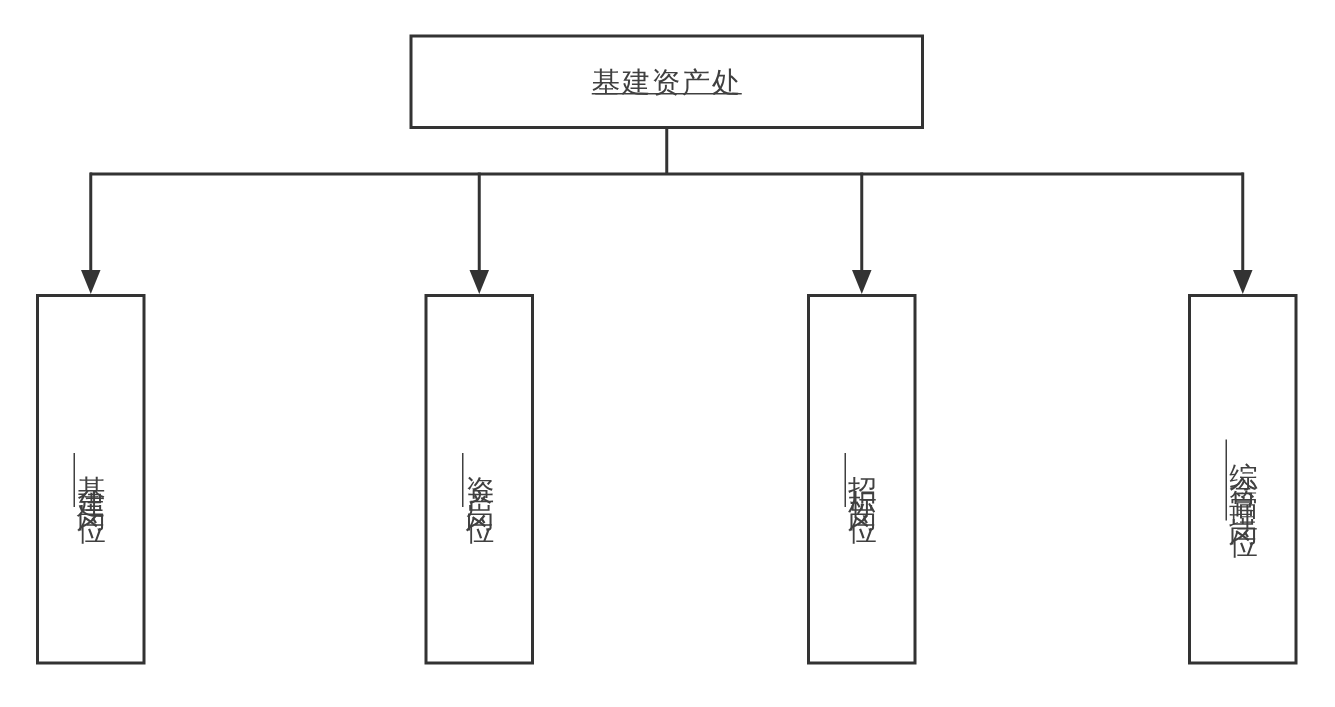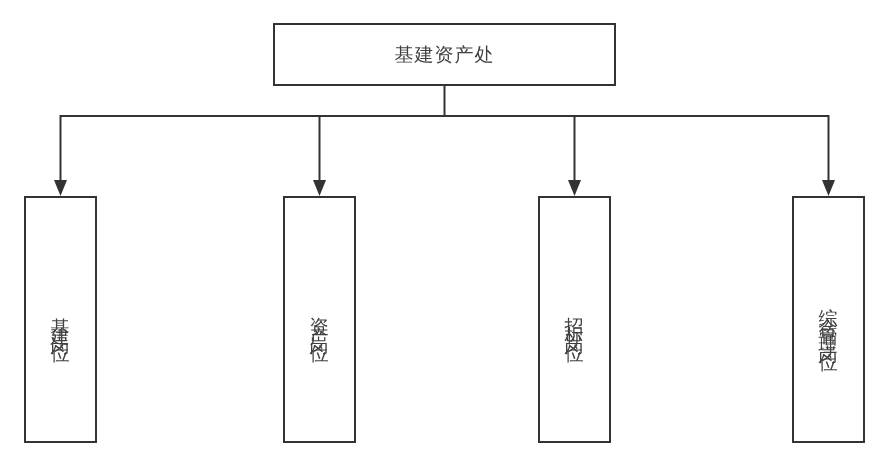--- a/index.html
+++ b/index.html
@@ -23,20 +23,21 @@
   }
   .node {
     position: absolute;
     box-sizing: border-box;
     border: 2px solid #333333;
     background: #ffffff;
     display: flex;
     align-items: center;
     justify-content: center;
     color: #404040;
+    text-decoration: underline;
   }
   .root-node {
     left: 273px;
     top: 23px;
     width: 343px;
     height: 63px;
     font-size: 19px;
     letter-spacing: 1px;
   }
   .child-node {

